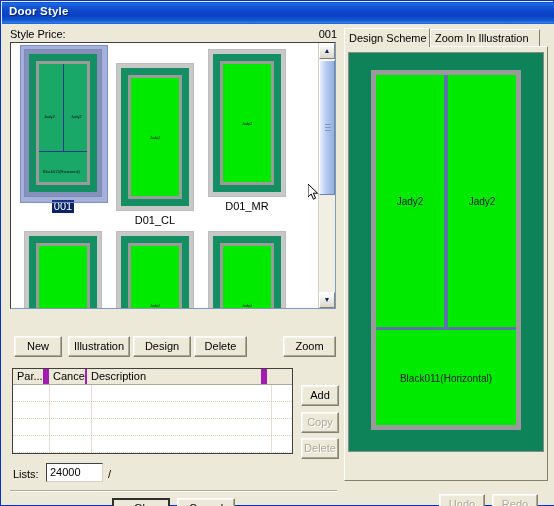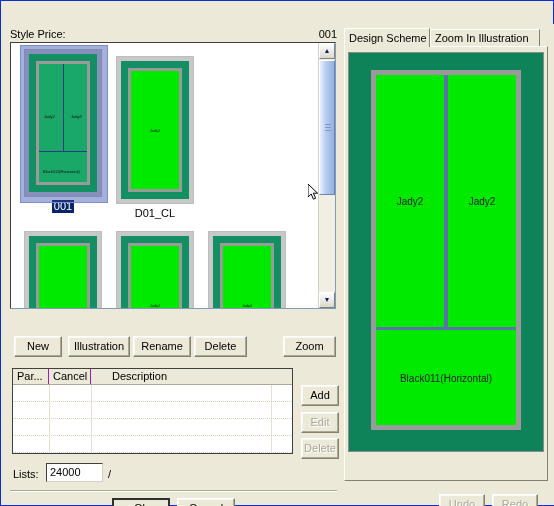--- a/index.html
+++ b/index.html
@@ -274,29 +274,29 @@
     background: #ece9d8;
     border-bottom: 1px solid #aca899;
     box-sizing: border-box;
   }
   .gh {
     position: absolute;
     top: 0; height: 15px;
     line-height: 15px;
     font-size: 11px;
     padding-left: 4px;
-    border-right: 1px solid #a21caf;
+    border-right: 6px solid #a21caf;
     box-sizing: border-box;
     background: #ece9d8;
     white-space: nowrap;
     overflow: hidden;
   }
   .gh-0 { left: 0;    width: 36px; }
   .gh-1 { left: 36px; width: 42px; }
-  .gh-2 { left: 95px; width: 180px; }
+  .gh-2 { left: 74px; width: 180px; }
   .gh-3 { left: 258px; width: 22px; border-right: none; }
 
   .grid-body { position: absolute; left: 0; top: 16px; right: 0; bottom: 0; background: #ffffff; }
   .grid-row {
     position: absolute; left: 0; right: 0; height: 17px;
     border-bottom: 1px dotted #d9cfc0;
     box-sizing: border-box;
   }
   .grid-vline { position: absolute; top: 0; bottom: 0; width: 1px; background: #e8ded0; }
 
@@ -468,20 +468,23 @@
     left: 306px; top: 160px;
     width: 12px; height: 18px;
     pointer-events: none;
   }
 </style>
 </head>
 <body>
 
 <div class="window">
 
+  <div class="titlebar">
+    <div class="titlebar-text">Door Style</div>
+  </div>
 
   <div class="client">
 
     <div class="lbl-style-lists">Style Price:</div>
     <div class="lbl-style-code">001</div>
 
     <div class="listbox">
       <div class="list-inner">
 
         <div class="thumb-cell selected" style="left:6px; top:6px;">
@@ -492,31 +495,41 @@
             <div class="pane"></div>
             <div class="divider-v"></div>
             <div class="divider-h"></div>
             <div class="txt-a">Jady2</div>
             <div class="txt-b">Jady2</div>
             <div class="txt-c">Black011(Horizontal)</div>
           </div>
           <span class="thumb-label">001</span>
         </div>
 
-        <div class="thumb-cell" style="left:98px; top:13px;">
+        <div class="thumb-cell" style="left:98px; top:20px;">
           <div class="thumb-art">
             <div class="frame"></div>
             <div class="gline"></div>
             <div class="pane">
               <div class="micro">Jady2</div>
             </div>
           </div>
           <span class="thumb-label">D01_CL</span>
         </div>
 
+        <div class="thumb-cell" style="left:190px; top:6px;">
+          <div class="thumb-art">
+            <div class="frame"></div>
+            <div class="gline"></div>
+            <div class="pane">
+              <div class="micro">Jady2</div>
+            </div>
+          </div>
+          <span class="thumb-label">D01_MR</span>
+        </div>
 
         <div class="thumb-cell" style="left:6px; top:188px;">
           <div class="thumb-art">
             <div class="frame"></div>
             <div class="gline"></div>
             <div class="pane">
               
             </div>
           </div>
           <span class="thumb-label"></span>
@@ -551,21 +564,21 @@
         <div class="sb-thumb">
           <div class="sb-grip"></div>
         </div>
         <div class="sb-btn sb-down">▼</div>
       </div>
     </div>
 
     <div class="row-buttons">
       <div class="btn btn-new">New</div>
       <div class="btn btn-illus">Illustration</div>
-      <div class="btn btn-rename">Rename</div>
+      <div class="btn btn-rename">Design</div>
       <div class="btn btn-delete">Delete</div>
       <div class="btn btn-copy">Zoom</div>
     </div>
 
     <div class="grid">
       <div class="grid-head">
         <div class="gh gh-0">Par...</div>
         <div class="gh gh-1">Cancel</div>
         <div class="gh gh-2">Description</div>
         <div class="gh gh-3"></div>
@@ -575,21 +588,21 @@
         <div class="grid-vline" style="left:78px;"></div>
         <div class="grid-vline" style="left:258px;"></div>
         <div class="grid-row" style="top:0px;"></div>
         <div class="grid-row" style="top:17px;"></div>
         <div class="grid-row" style="top:34px;"></div>
         <div class="grid-row" style="top:51px;"></div>
       </div>
     </div>
 
     <div class="btn btn-add">Add</div>
-    <div class="btn btn-edit disabled">Edit</div>
+    <div class="btn btn-edit disabled">Copy</div>
     <div class="btn btn-gdel disabled">Delete</div>
 
     <div class="lbl-price">Lists:</div>
     <div class="price-input">24000</div>
     <div class="slash">/</div>
 
     <div class="hr-sep"></div>
 
     <div class="btn default btn-ok">Ok</div>
     <div class="btn btn-cancel">Cancel</div>

